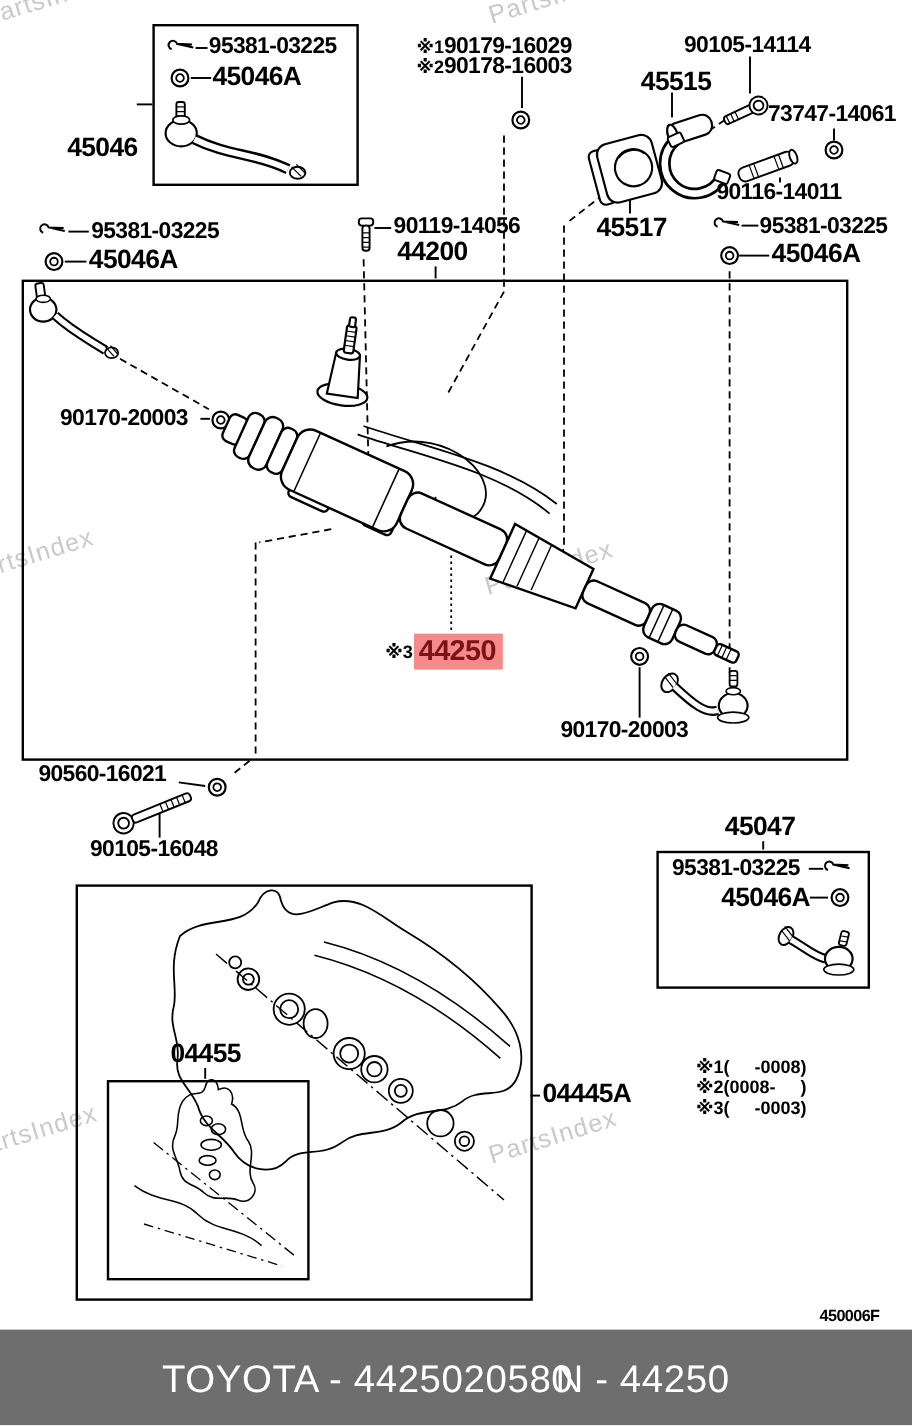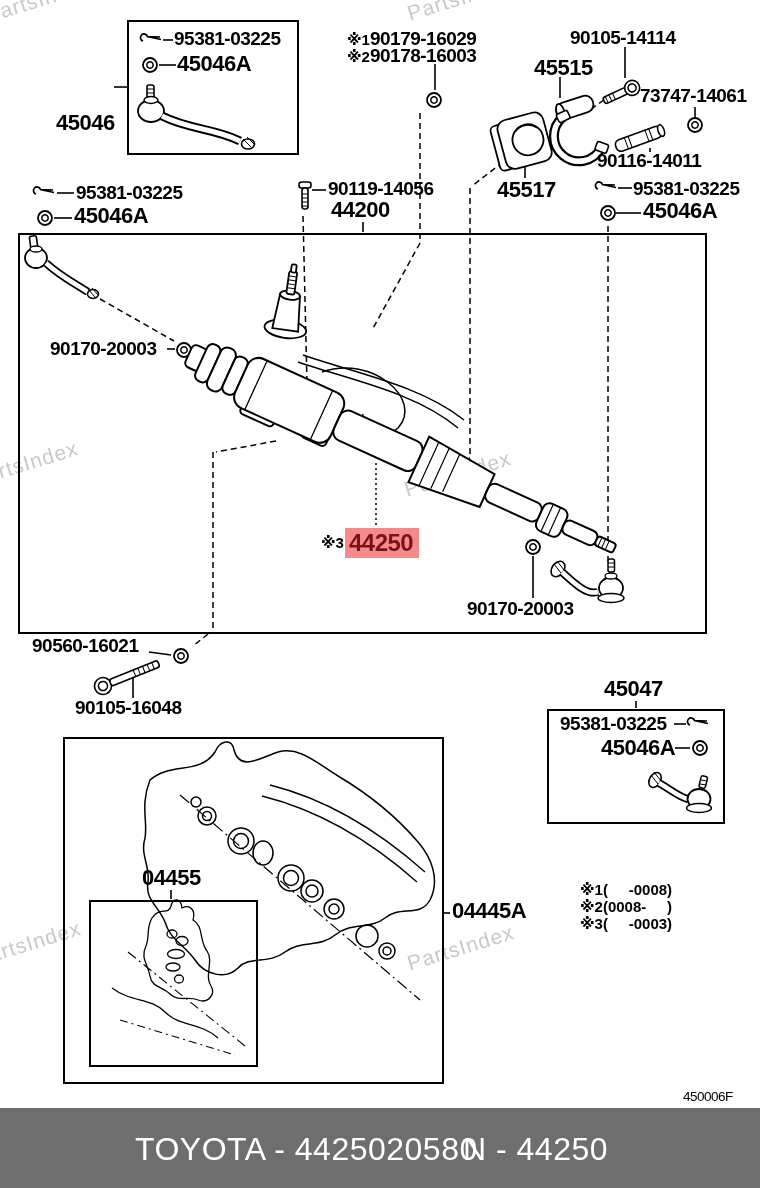--- a/index.html
+++ b/index.html
@@ -11,21 +11,21 @@
   svg.art{position:absolute;left:0;top:0;z-index:3;}
   .lbl{position:absolute;z-index:4;color:#000;font-weight:bold;font-size:19px;
        line-height:1;letter-spacing:-0.5px;white-space:nowrap;}
   .lg{font-size:22px;letter-spacing:-0.5px;}
   .pfx{font-size:15px;font-weight:bold;letter-spacing:0;}
   .notes{position:absolute;left:580px;top:881px;z-index:4;font-weight:bold;font-size:15px;
          line-height:17px;white-space:pre;color:#000;}
   .hl-wrap{position:absolute;left:321px;top:528px;z-index:5;display:flex;align-items:center;}
   .hl-box{background:#f48a8a;color:#7a1216;font-weight:bold;font-size:24px;letter-spacing:-0.5px;
           padding:3px 6px 3px 4px;line-height:1;}
-  .figcode{position:absolute;left:683px;top:1089px;z-index:4;font-weight:normal;font-size:13.5px;
+  .figcode{position:absolute;left:683px;top:1089px;z-index:4;font-weight:bold;font-size:13.5px;
            letter-spacing:-0.5px;color:#000;}
   .footer{position:absolute;left:0;top:1108px;width:760px;height:80px;background:#6e6e6e;z-index:6;}
   .footer .ft{position:absolute;color:#fff;font-size:32px;font-weight:400;top:23px;
               letter-spacing:0.5px;white-space:nowrap;}
   .ft-left{left:135px;}
   .ft-right{left:463px;}
 </style>
 </head>
 <body>
 

